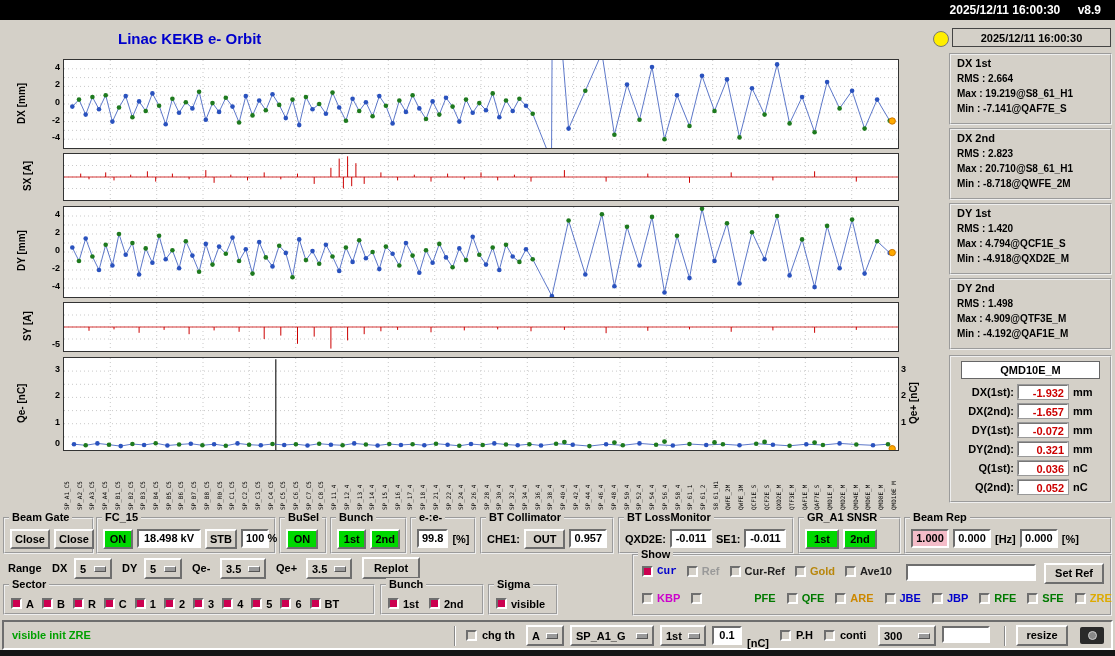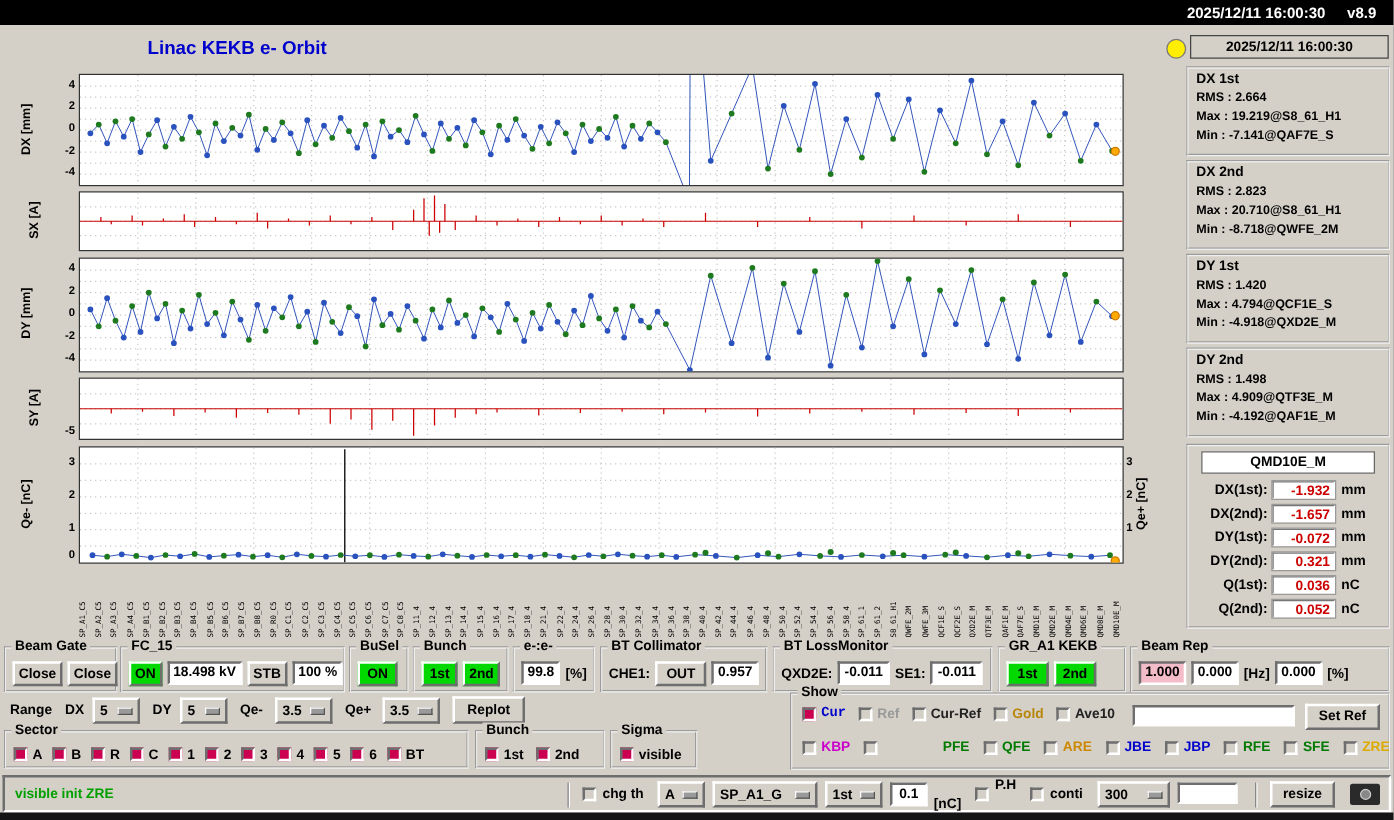--- a/index.html
+++ b/index.html
@@ -703,21 +703,21 @@
     <span class="glabel">Beam Gate</span>
     <div class="btn" style="width:40px">Close</div>
     <div class="btn" style="width:40px">Close</div>
   </div>
 
   <div class="grp" style="left:96px;width:180px">
     <span class="glabel">FC_15</span>
     <div class="btn btn-green" style="width:30px">ON</div>
     <div class="disp" style="width:64px">18.498 kV</div>
     <div class="btn" style="width:32px">STB</div>
-    <div class="disp" style="width:40px">100 %</div>
+    <div class="disp" style="width:28px">100 %</div>
   </div>
 
   <div class="grp" style="left:279px;width:48px">
     <span class="glabel">BuSel</span>
     <div class="btn btn-green" style="width:32px">ON</div>
   </div>
 
   <div class="grp" style="left:330px;width:77px">
     <span class="glabel">Bunch</span>
     <div class="btn btn-green" style="width:32px">1st</div>
@@ -739,21 +739,21 @@
 
   <div class="grp" style="left:618px;width:176px">
     <span class="glabel">BT LossMonitor</span>
     <span class="lbl">QXD2E:</span>
     <div class="disp" style="width:42px">-0.011</div>
     <span class="lbl">SE1:</span>
     <div class="disp" style="width:42px">-0.011</div>
   </div>
 
   <div class="grp" style="left:798px;width:103px">
-    <span class="glabel">GR_A1 KEKB</span>
+    <span class="glabel">GR_A1 SNSR</span>
     <div class="btn btn-green" style="width:34px">1st</div>
     <div class="btn btn-green" style="width:34px">2nd</div>
   </div>
 
   <div class="grp" style="left:904px;width:208px">
     <span class="glabel">Beam Rep</span>
     <div class="disp disp-pink" style="width:38px">1.000</div>
     <div class="disp" style="width:38px">0.000</div>
     <span class="lbl">[Hz]</span>
     <div class="disp" style="width:38px">0.000</div>
@@ -934,21 +934,21 @@
       <span>SP_A1_G</span>
         <span class="dash"></span>
     </div>
     <div class="opt abs" style="left:656px;top:3px;width:46px">
       <span>1st</span>
         <span class="dash"></span>
     </div>
     <div class="disp abs" style="left:708px;top:4px;width:30px">0.1</div>
     <span class="lbl abs" style="left:743px;top:15px">[nC]</span>
     <span class="cb abs" style="left:776px;top:8px"></span>
-    <span class="lbl abs" style="left:792px;top:0">P.H</span>
+    <span class="lbl abs" style="left:792px;top:7px">P.H</span>
     <span class="cb abs" style="left:820px;top:8px"></span>
     <span class="lbl abs" style="left:836px;top:7px">conti</span>
     <div class="opt abs" style="left:874px;top:3px;width:58px">
       <span>300</span>
         <span class="dash"></span>
     </div>
     <input class="sinput abs" style="left: 938px; top: 4px; width: 48px;">
     <span class="vsep" style="left:1000px"></span>
     <div class="btn abs" style="left:1012px;top:3px;width:52px;height:21px">resize</div>
     <span class="cam abs" style="left:1076px;top:5px">

